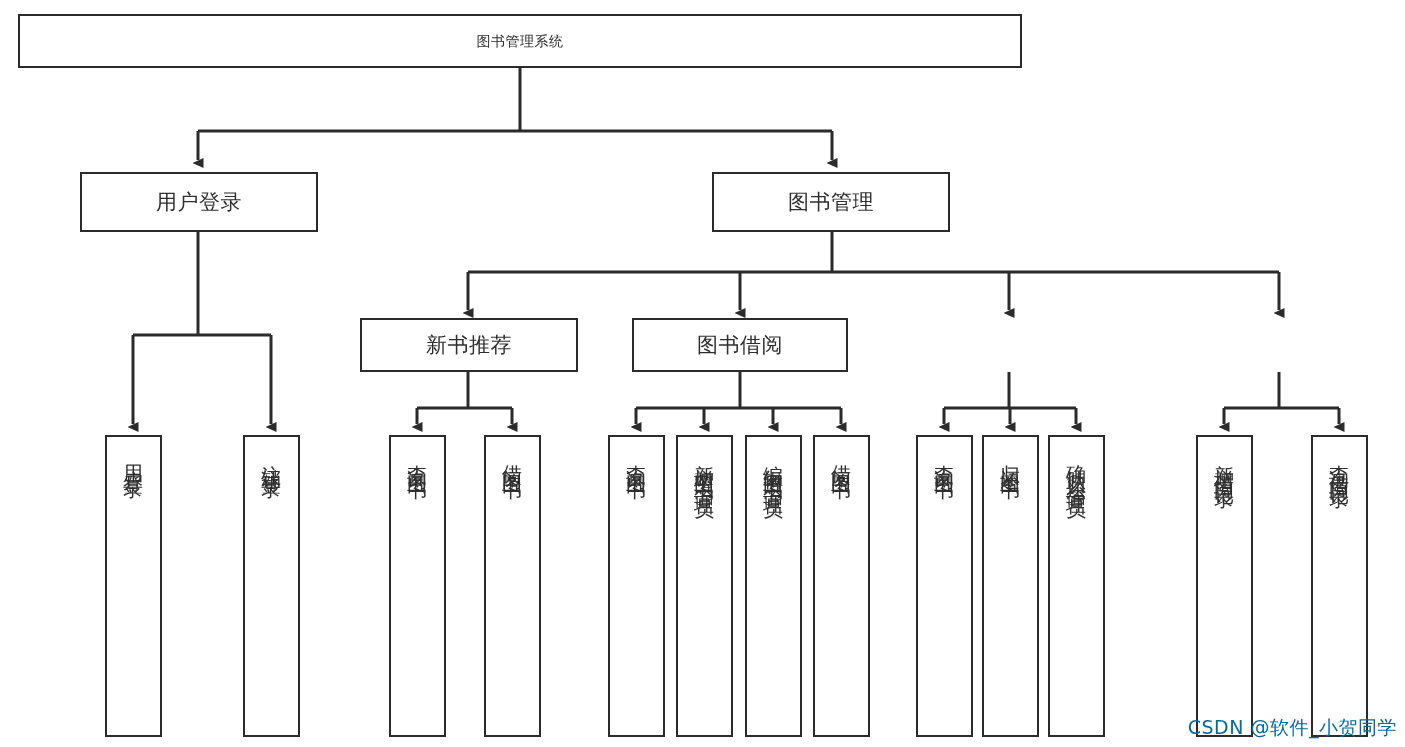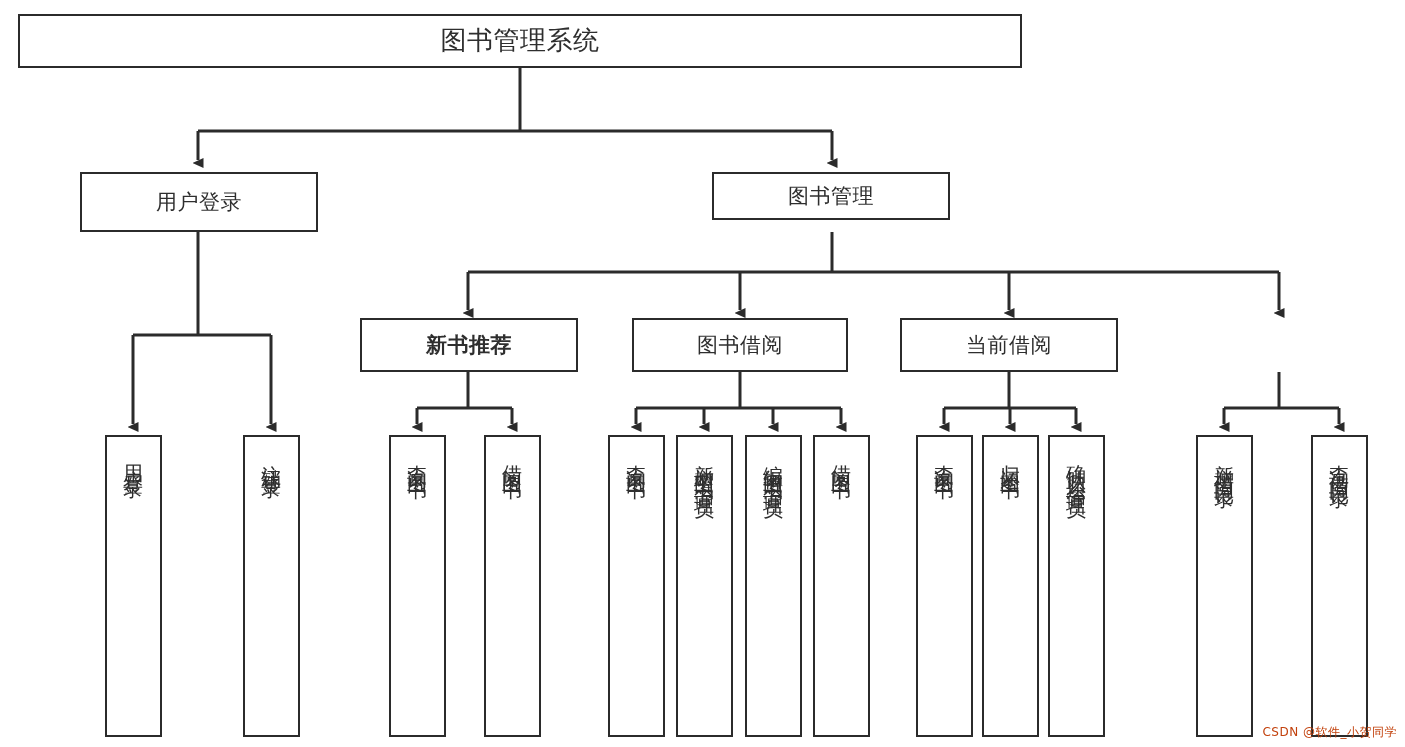--- a/index.html
+++ b/index.html
@@ -38,42 +38,42 @@
     text-align: center;
     line-height: 1.15;
     white-space: nowrap;
   }
   
   .node.horiz .label {
     font-size: 21px;
     letter-spacing: 0.5px;
   }
   .node.root .label {
-    font-size: 26px;
+    font-size: 14px;
   }
   
   .node.vert {
     align-items: flex-start;
     justify-content: center;
     padding-top: 12px;
   }
   .node.vert .label {
     writing-mode: vertical-rl;
     text-orientation: upright;
     font-size: 20px;
     line-height: 1;
     letter-spacing: 5px;
     white-space: nowrap;
   }
   .watermark {
     position: absolute;
     right: 8px;
     bottom: 6px;
-    font-size: 12px;
-    color: #c2410c;
+    font-size: 19px;
+    color: #0369a1;
     font-family: "DejaVu Sans", "Liberation Sans", sans-serif;
     letter-spacing: 0.5px;
     user-select: none;
     margin-left: 40px;
   }
 </style>
 </head>
 <body>
 
 <div id="canvas">
@@ -128,32 +128,29 @@
     </g>
   </svg>
 
   <div class="node horiz root" style="left:18px; top:14px; width:1004px; height:54px;">
     <span class="label">图书管理系统</span>
   </div>
 
   <div class="node horiz" style="left:80px; top:172px; width:238px; height:60px;">
     <span class="label">用户登录</span>
   </div>
-  <div class="node horiz" style="left:712px; top:172px; width:238px; height:48px;">
+  <div class="node horiz" style="left:712px; top:172px; width:238px; height:60px;">
     <span class="label">图书管理</span>
   </div>
 
-  <div class="node horiz" style="left:360px; top:318px; width:218px; height:54px;font-weight:bold;">
+  <div class="node horiz" style="left:360px; top:318px; width:218px; height:54px;">
     <span class="label">新书推荐</span>
   </div>
   <div class="node horiz" style="left:632px; top:318px; width:216px; height:54px;justify-content:center;">
     <span class="label">图书借阅</span>
-  </div>
-  <div class="node horiz" style="left:900px; top:318px; width:218px; height:54px;">
-    <span class="label">当前借阅</span>
   </div>
 
   <div class="node vert" style="left:105px; top:435px; width:57px; height:302px;">
     <span class="label">用户登录</span>
   </div>
   <div class="node vert" style="left:243px; top:435px; width:57px; height:302px;">
     <span class="label">注销登录</span>
   </div>
 
   <div class="node vert" style="left:389px; top:435px; width:57px; height:302px;">

